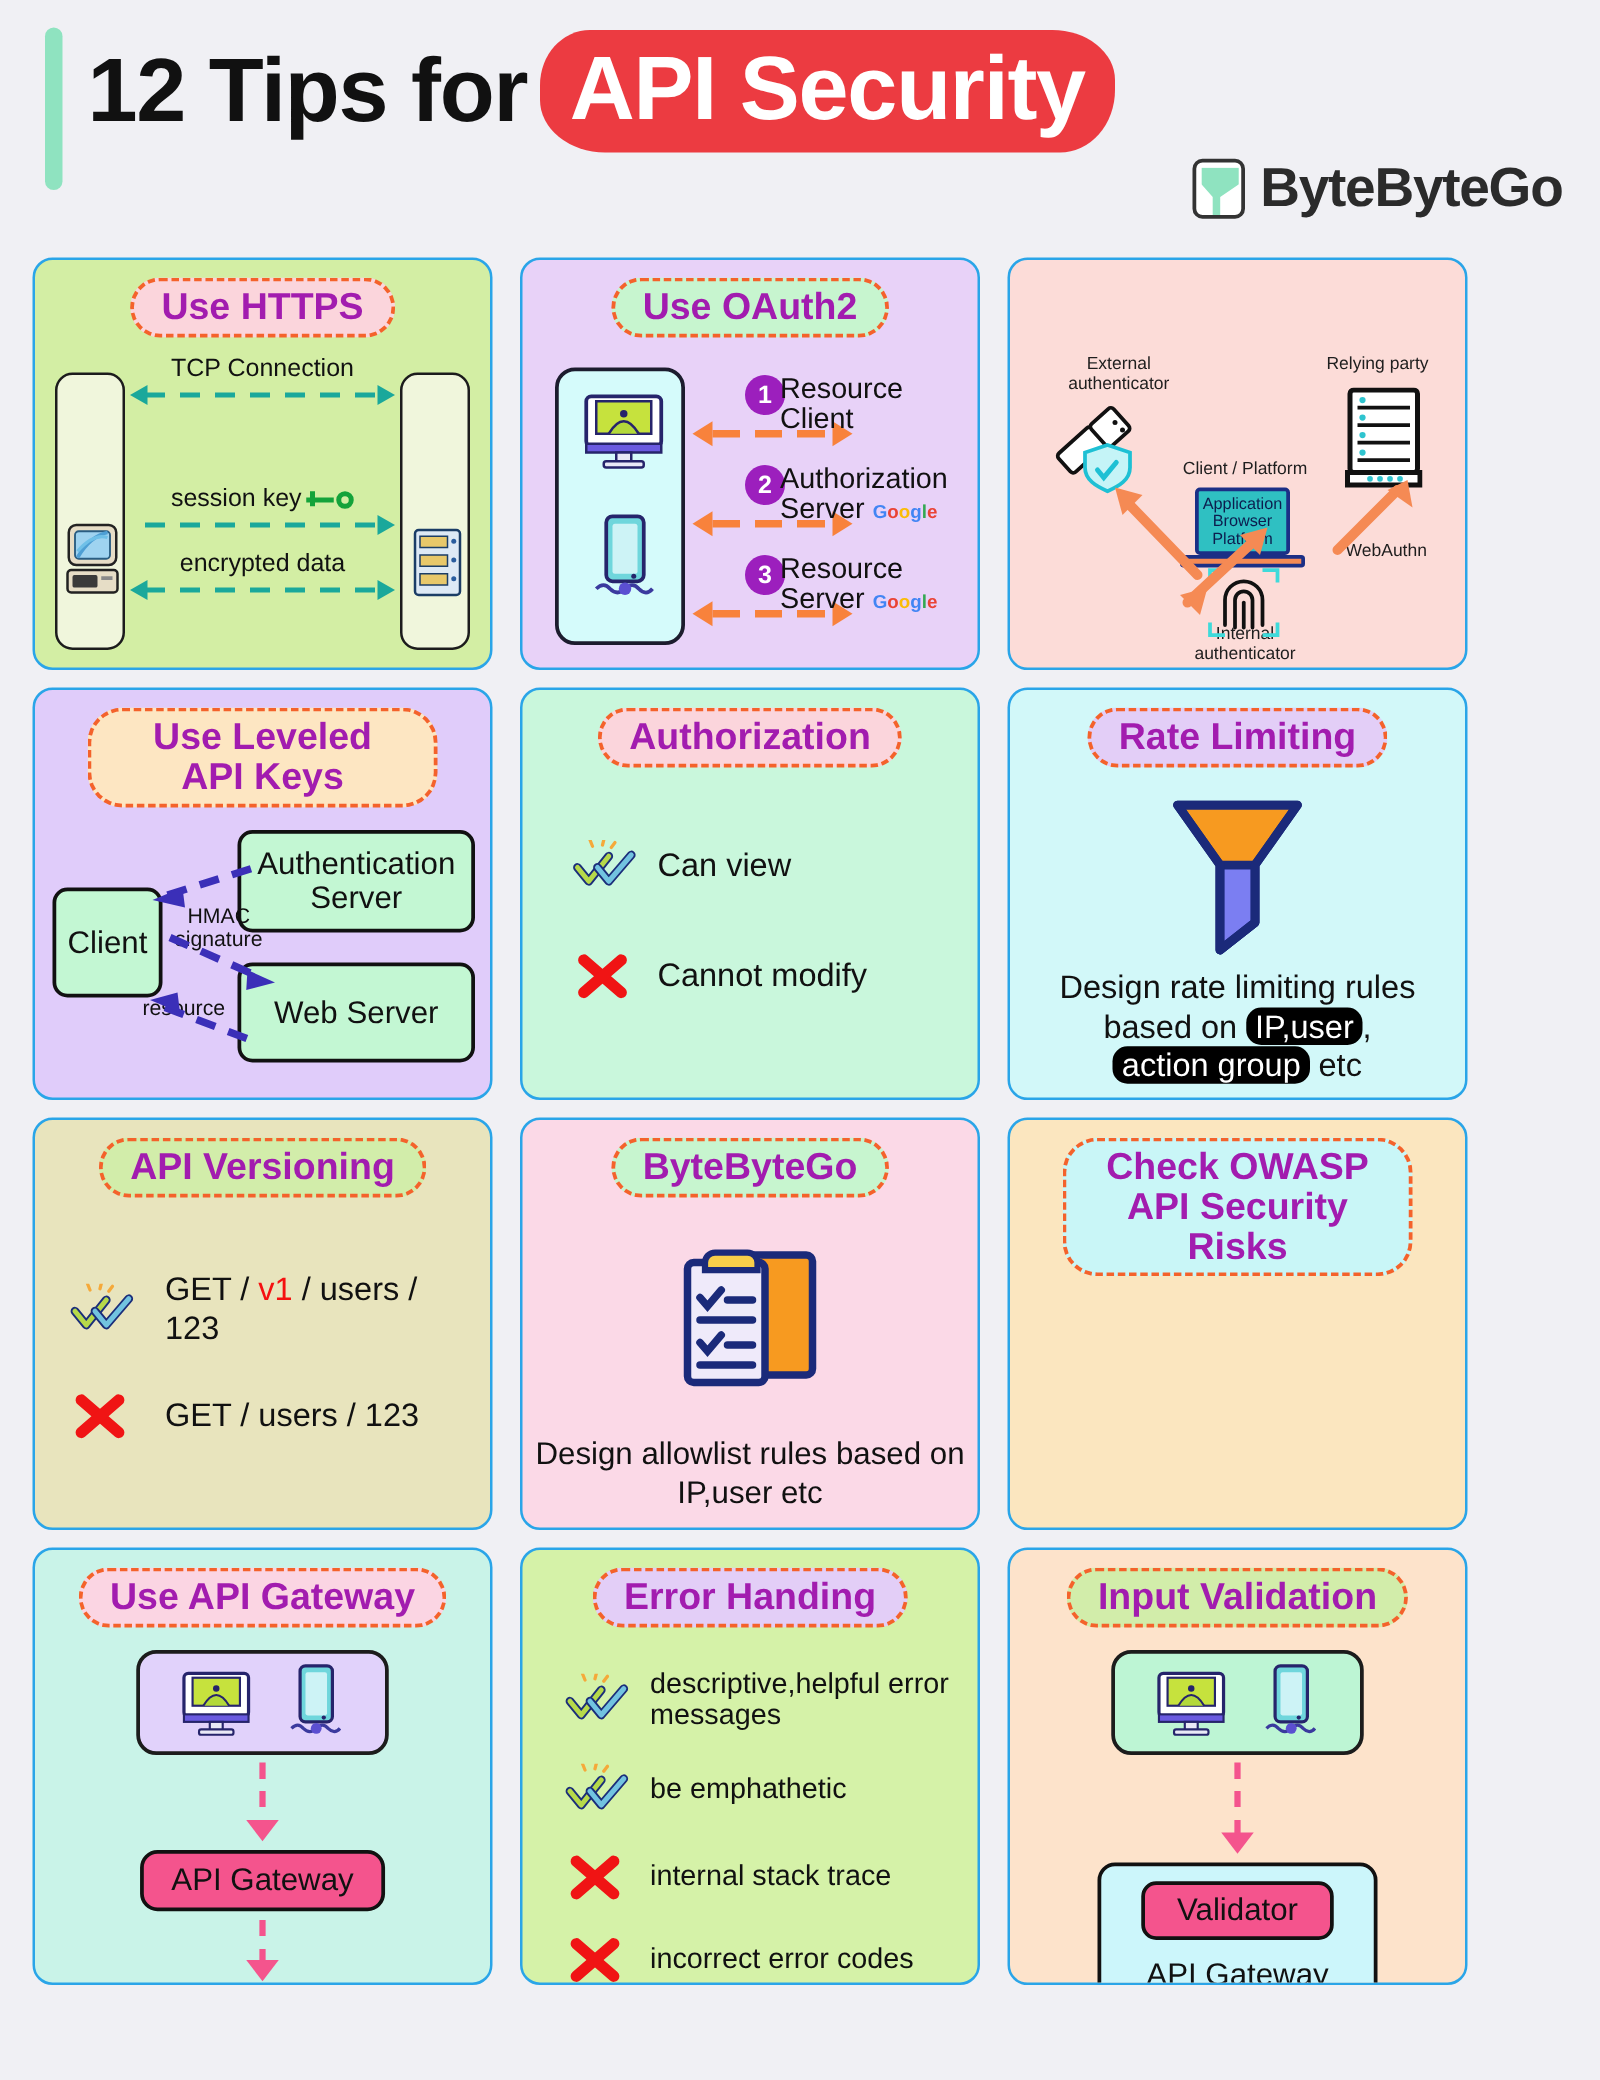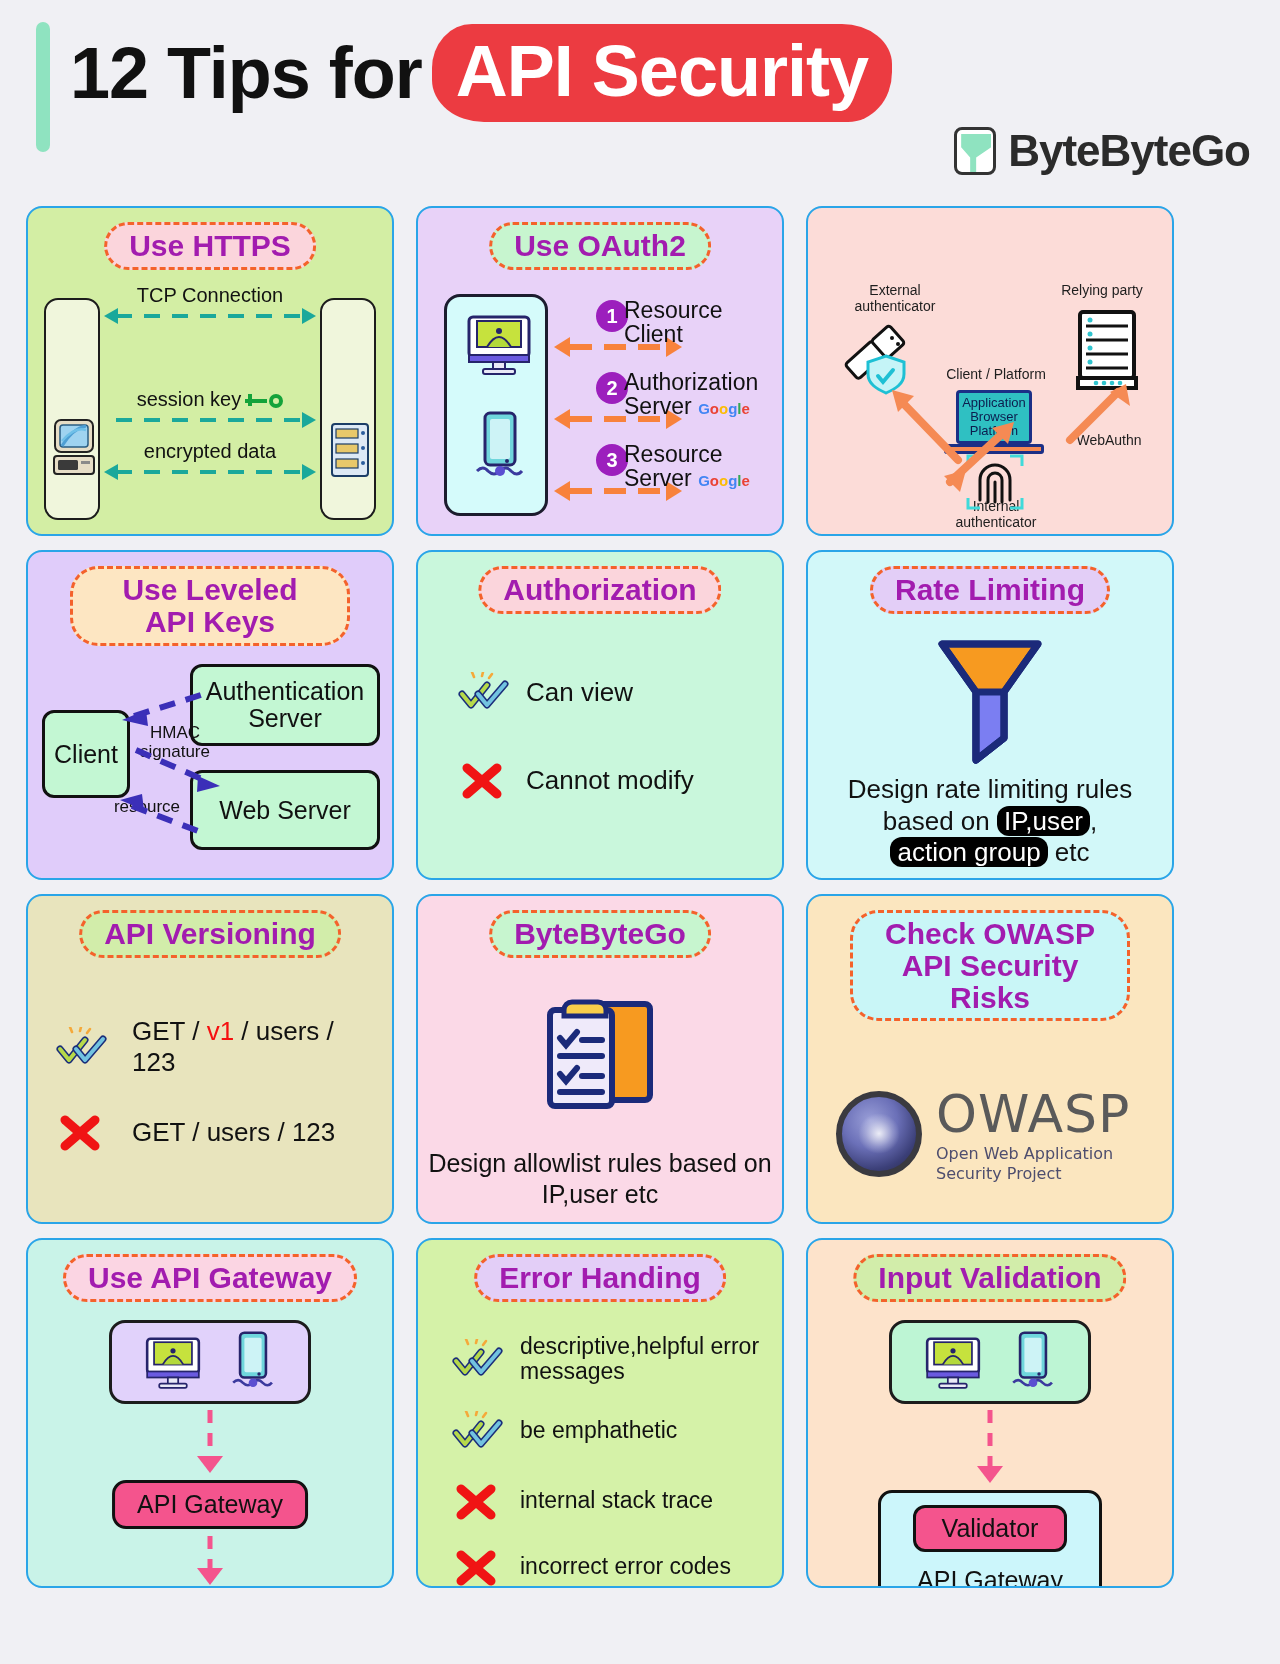--- a/index.html
+++ b/index.html
@@ -558,30 +558,20 @@
             <line x1="40" y1="82" x2="60" y2="82"></line>
             <line x1="18" y1="98" x2="60" y2="98"></line>
           </g>
         </svg>
         <div class="al-text">Design allowlist rules based on IP,user etc</div>
       </div>
     </div>
 
     <div class="card bg-cream">
       <div class="card-title t-cyan two-line">Check OWASP API Security Risks</div>
-      <div class="body" style="top:112px">
-        <div class="owasp-wrap">
-          <div class="owasp-globe"></div>
-          <div>
-            <div class="owasp-word">OWASP</div>
-            <div class="owasp-sub">Open Web Application</div>
-            <div class="owasp-sub">Security Project</div>
-          </div>
-        </div>
-      </div>
     </div>
 
     <div class="card bg-aqua">
       <div class="card-title t-pink2">Use API Gateway</div>
       <div class="body">
         <div class="devbox" style="top:6px;background:#e1d2fb">
           <svg width="62" height="60" viewBox="0 0 72 66">
             <rect x="6" y="6" width="60" height="40" rx="4" fill="#fff" stroke="#26246b" stroke-width="3"></rect>
             <rect x="14" y="10" width="44" height="26" fill="#c6e23d" stroke="#26246b" stroke-width="2"></rect>
             <path d="M24 36 q12 -20 24 0" fill="#b3d93a" stroke="#26246b" stroke-width="2"></path>

